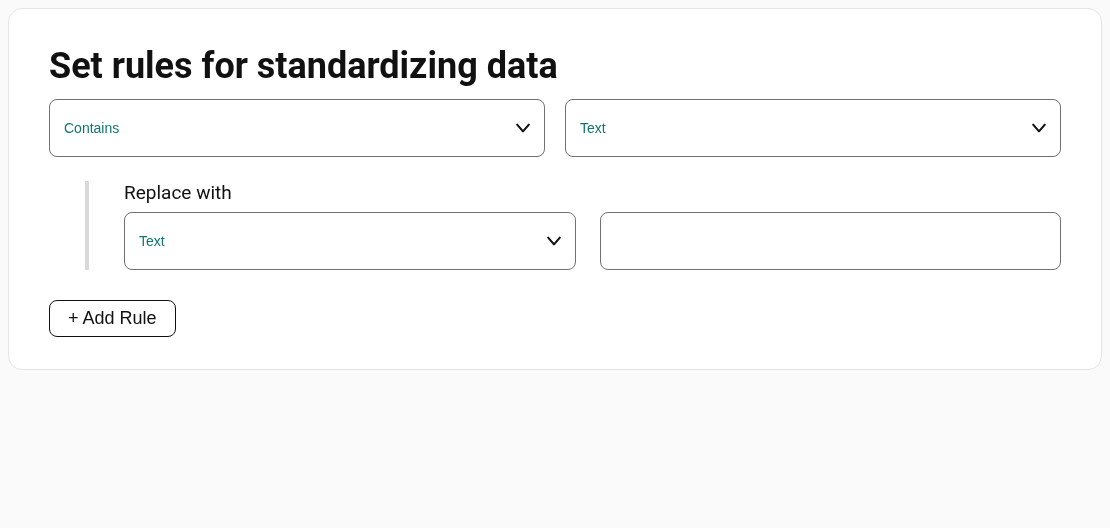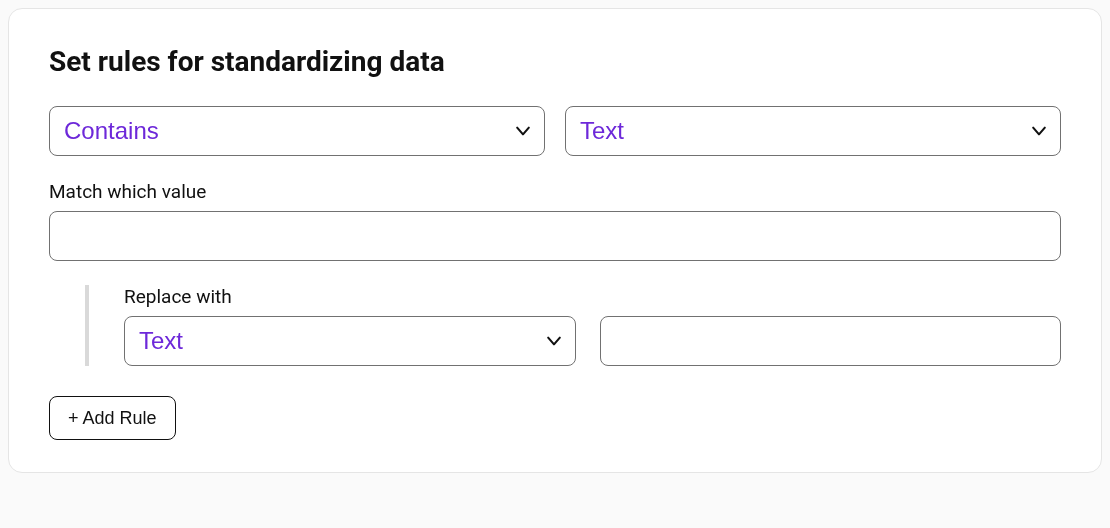--- a/index.html
+++ b/index.html
@@ -10,47 +10,47 @@
     }
     .card {
       background: #ffffff;
       border: 1px solid #e5e5e5;
       border-radius: 14px;
       padding: 36px 40px 32px 40px;
       width: 1094px;
       box-shadow: 0 0 0 rgba(0,0,0,0);
     }
     .title {
-      font-size: 28px;
+      font-size: 36px;
       font-weight: 700;
       color: #111;
-      margin-bottom: 28px;
+      margin-bottom: 12px;
     }
     .label {
       font-size: 19px;
       color: #111;
       font-weight: 400;
       margin-bottom: 8px;
     }
     .row-two {
       display: flex;
       gap: 20px;
     }
     .row-two > * { flex: 1 1 0; }
     .select-wrap {
       position: relative;
     }
     .fld {
       width: 100%;
-      height: 50px;
+      height: 58px;
       border: 1px solid #717171;
       border-radius: 8px;
       background: #fff;
-      font-size: 24px;
-      color: #6d28d9;
+      font-size: 14px;
+      color: #0f766e;
       padding: 0 44px 0 14px;
       appearance: none;
       -webkit-appearance: none;
       outline: none;
     }
     .fld.plain { padding-right: 14px; }
     .chev {
       position: absolute;
       right: 12px;
       top: 50%;
@@ -72,21 +72,21 @@
     .replace-row {
       display: flex;
       gap: 24px;
       margin-top: 8px;
     }
     .replace-row .select-wrap { flex: 0 0 452px; }
     .replace-row .input-wrap  { flex: 1 1 auto; }
     .input-wrap { position: relative; }
     .add-rule-btn {
       margin-top: 30px;
-      height: 44px;
+      height: 37px;
       padding: 0 18px;
       border: 1.5px solid #111;
       border-radius: 8px;
       background: #fff;
       font-size: 18px;
       color: #111;
       cursor: pointer;
       display: inline-flex;
       align-items: center;
       gap: 4px;
@@ -116,26 +116,20 @@
         <span>Text</span>
       </button>
       <span class="chev">
         <svg viewBox="0 0 24 24" width="20" height="20">
             <path d="M5 8l7 8 7-8" fill="none" stroke="#111" stroke-width="2.5" stroke-linecap="round" stroke-linejoin="round"></path>
           </svg>
       </span>
     </div>
   </div>
 
-  <div class="section-gap">
-    <div class="label">Match which value</div>
-    <div class="input-wrap">
-      <input type="text" class="fld plain" value="" style="">
-    </div>
-  </div>
 
   <div class="replace-block">
     <div class="replace-inner">
       <div class="label" style="font-size:19px;">Replace with</div>
       <div class="replace-row">
         <div class="select-wrap">
           <button class="fld" style="text-align:left;">
             <span>Text</span>
           </button>
           <span class="chev">

